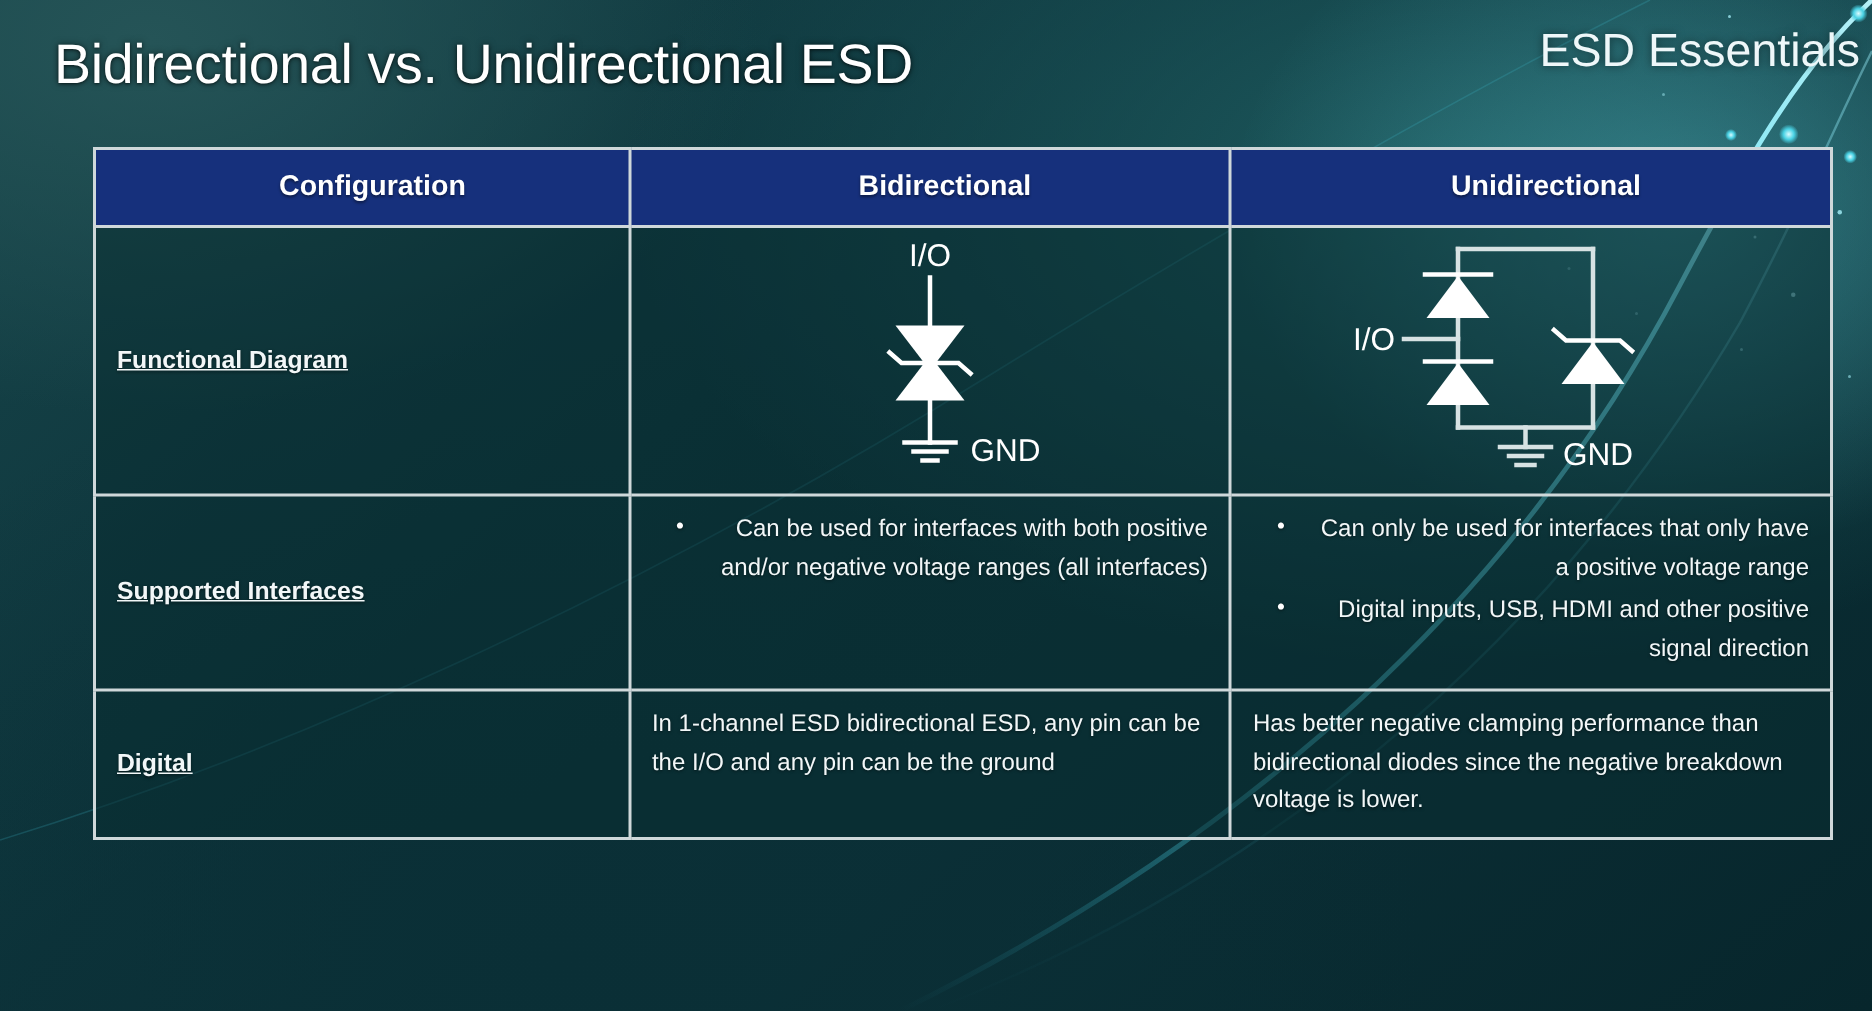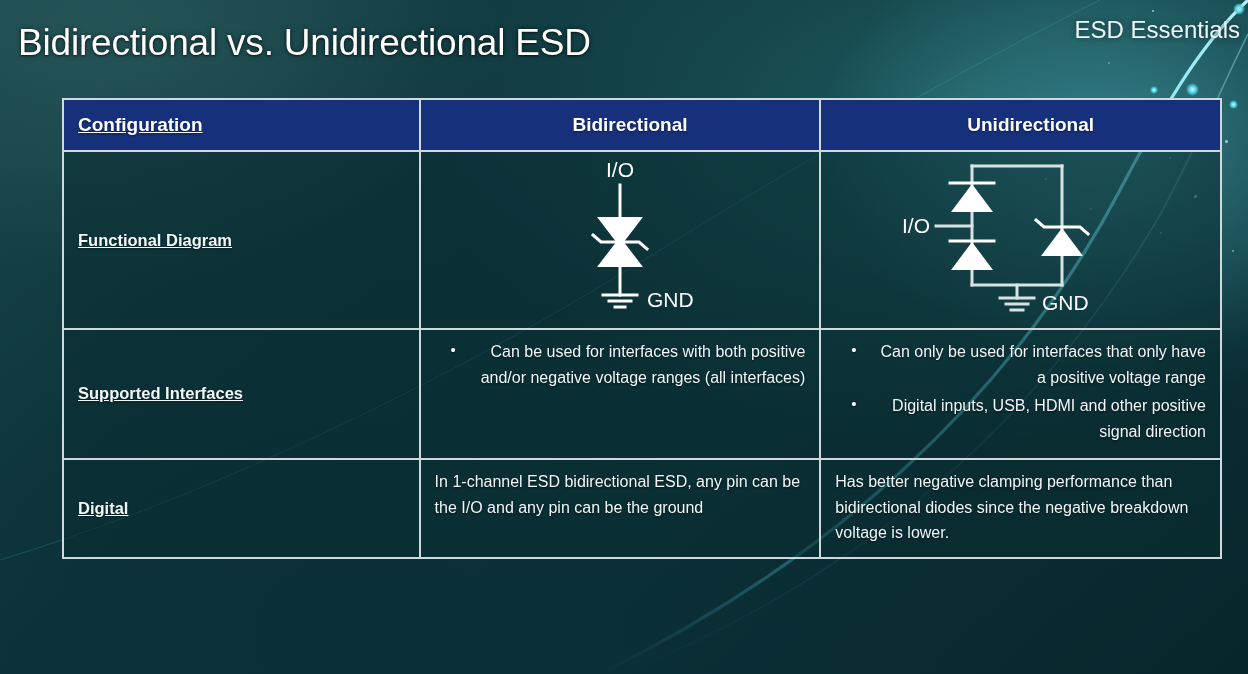--- a/index.html
+++ b/index.html
@@ -34,34 +34,34 @@
   .glowdot {
     position: absolute;
     border-radius: 50%;
     background: radial-gradient(circle, #d9fbff 0%, #49d2e4 38%, rgba(39,160,180,0) 72%);
     pointer-events: none;
   }
 
   
   .slide-title {
     position: absolute;
-    left: 18px;
+    left: 36px;
     top: 22px;
     font-size: 37px;
     font-weight: 400;
     color: #ffffff;
     letter-spacing: -0.2px;
     text-shadow: 0 0 5px rgba(0,0,0,0.55), 0 1px 2px rgba(0,0,0,0.5);
     white-space: nowrap;
   }
   .slide-kicker {
     position: absolute;
     right: 8px;
     top: 16px;
-    font-size: 24px;
+    font-size: 31px;
     font-weight: 400;
     color: #eef7f9;
     text-shadow: 0 0 6px rgba(0,0,0,0.5);
     white-space: nowrap;
   }
 
   
   .tbl {
     position: absolute;
     left: 62px;
@@ -77,21 +77,21 @@
     background-clip: padding-box;
   }
   .tbl th {
     background: #16307c;
     color: #ffffff;
     font-size: 19px;
     font-weight: bold;
     height: 50px;
     text-shadow: 0 1px 2px rgba(0,0,0,0.45);
   }
-  th.col-config { text-align: left; padding-left: 14px; text-decoration: underline; }
+  th.col-config { text-align: center; padding-left: 14px; }
   th.col-bi, th.col-uni { text-align: center; padding-left: 20px; }
 
   .tbl td {
     background: rgba(9, 45, 50, 0.55);
     color: #f2f7f8;
   }
   td.rowlabel {
     font-size: 16.5px;
     font-weight: bold;
     padding-left: 14px;

